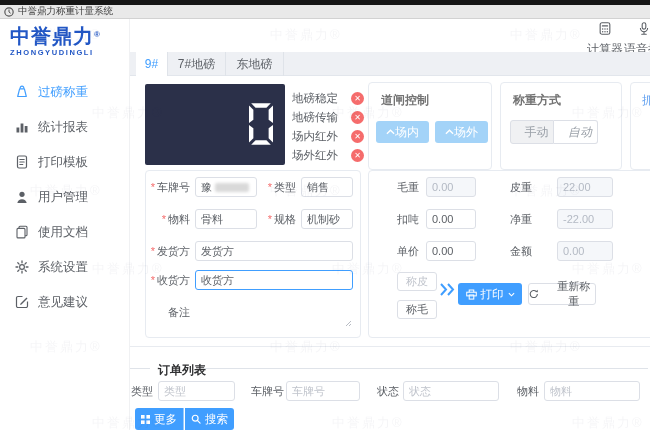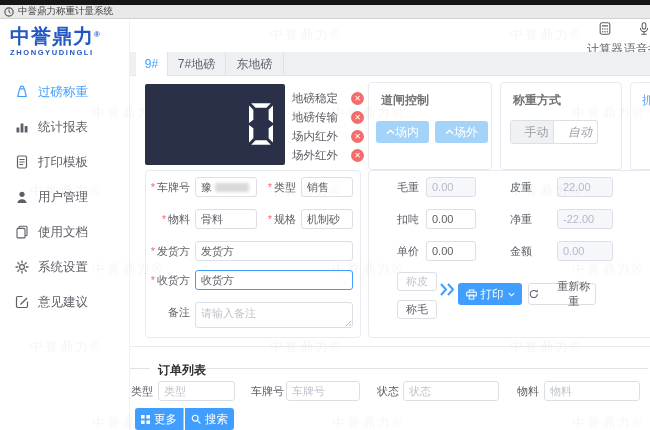--- a/index.html
+++ b/index.html
@@ -254,21 +254,20 @@
     <span class="lbl req" style="right:64px;top:38px">规格</span>
     <input class="ipt" style="left: 155px; top: 38px; width: 52px;" value="机制砂">
 
     <span class="lbl req" style="right:170px;top:70px">发货方</span>
     <input class="ipt" style="left: 49px; top: 70px; width: 158px;" value="发货方">
 
     <span class="lbl req" style="right:170px;top:99px">收货方</span>
     <input class="ipt focus" style="left: 49px; top: 99px; width: 158px;" value="收货方">
 
     <span class="lbl" style="right:170px;top:131px">备注</span>
-    <textarea class="remark" style="left: 49px; top: 131px; width: 158px; height: 26px;" placeholder="请输入备注"></textarea>
     <svg class="resize-corner" style="left:199px;top:149px" width="7" height="7" viewBox="0 0 7 7">
         <path d="M6 1L1 6M6 4L4 6" stroke="#b8bcc4" stroke-width="1"></path>
       </svg>
   </div>
 
   <div class="panel" style="left:368px;top:170px;width:287px;height:168px">
 
     <span class="lbl" style="left:18px;top:6px;width:32px">毛重</span>
     <input class="ipt dis" readonly="" style="left: 57px; top: 6px; width: 50px;" value="0.00">
     <span class="lbl" style="left:131px;top:6px;width:32px">皮重</span>

